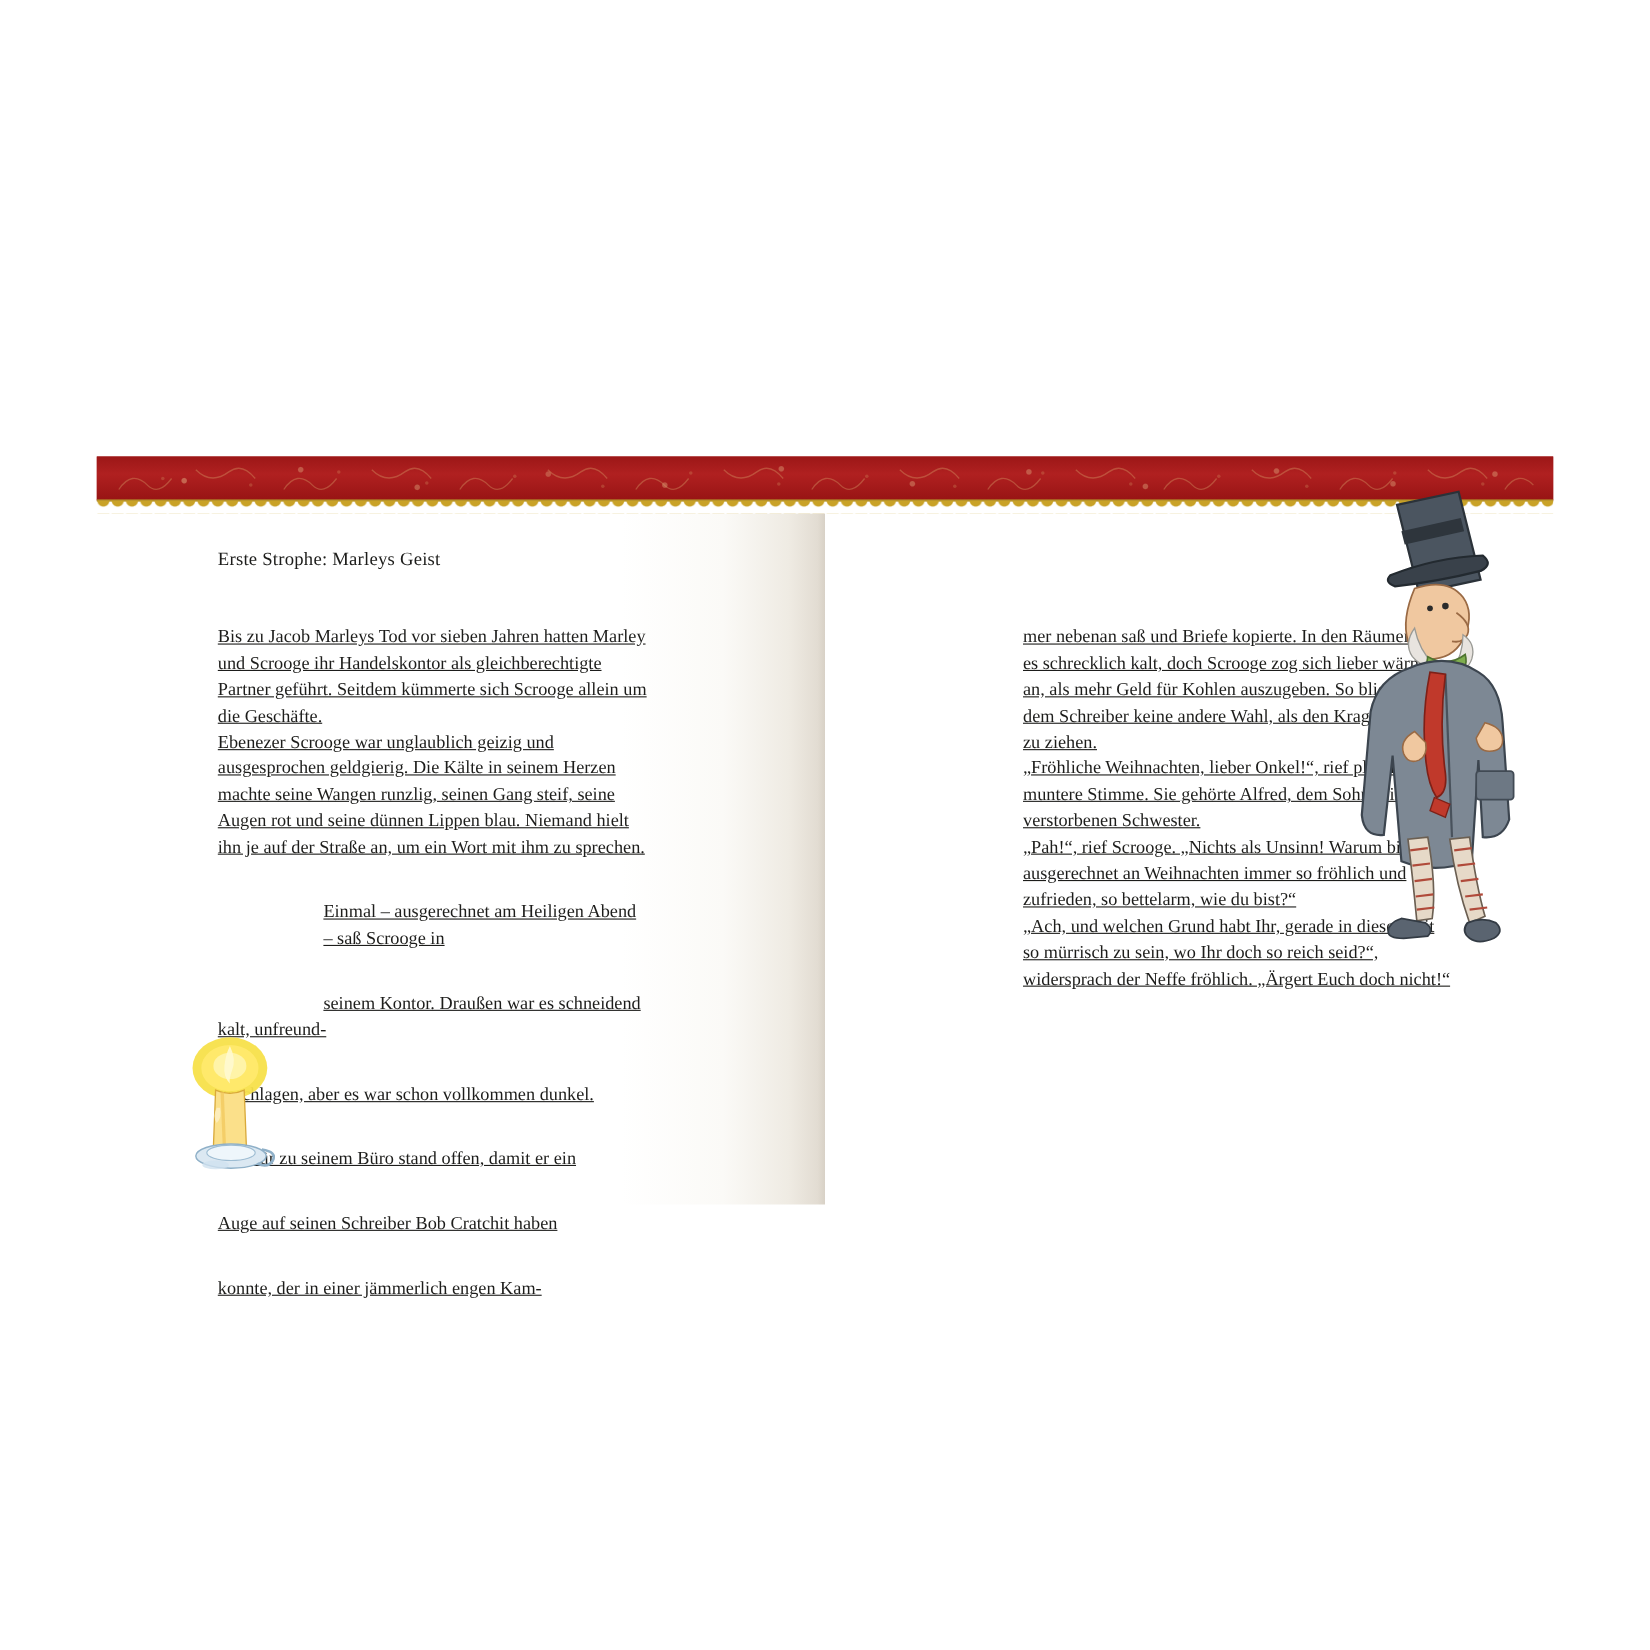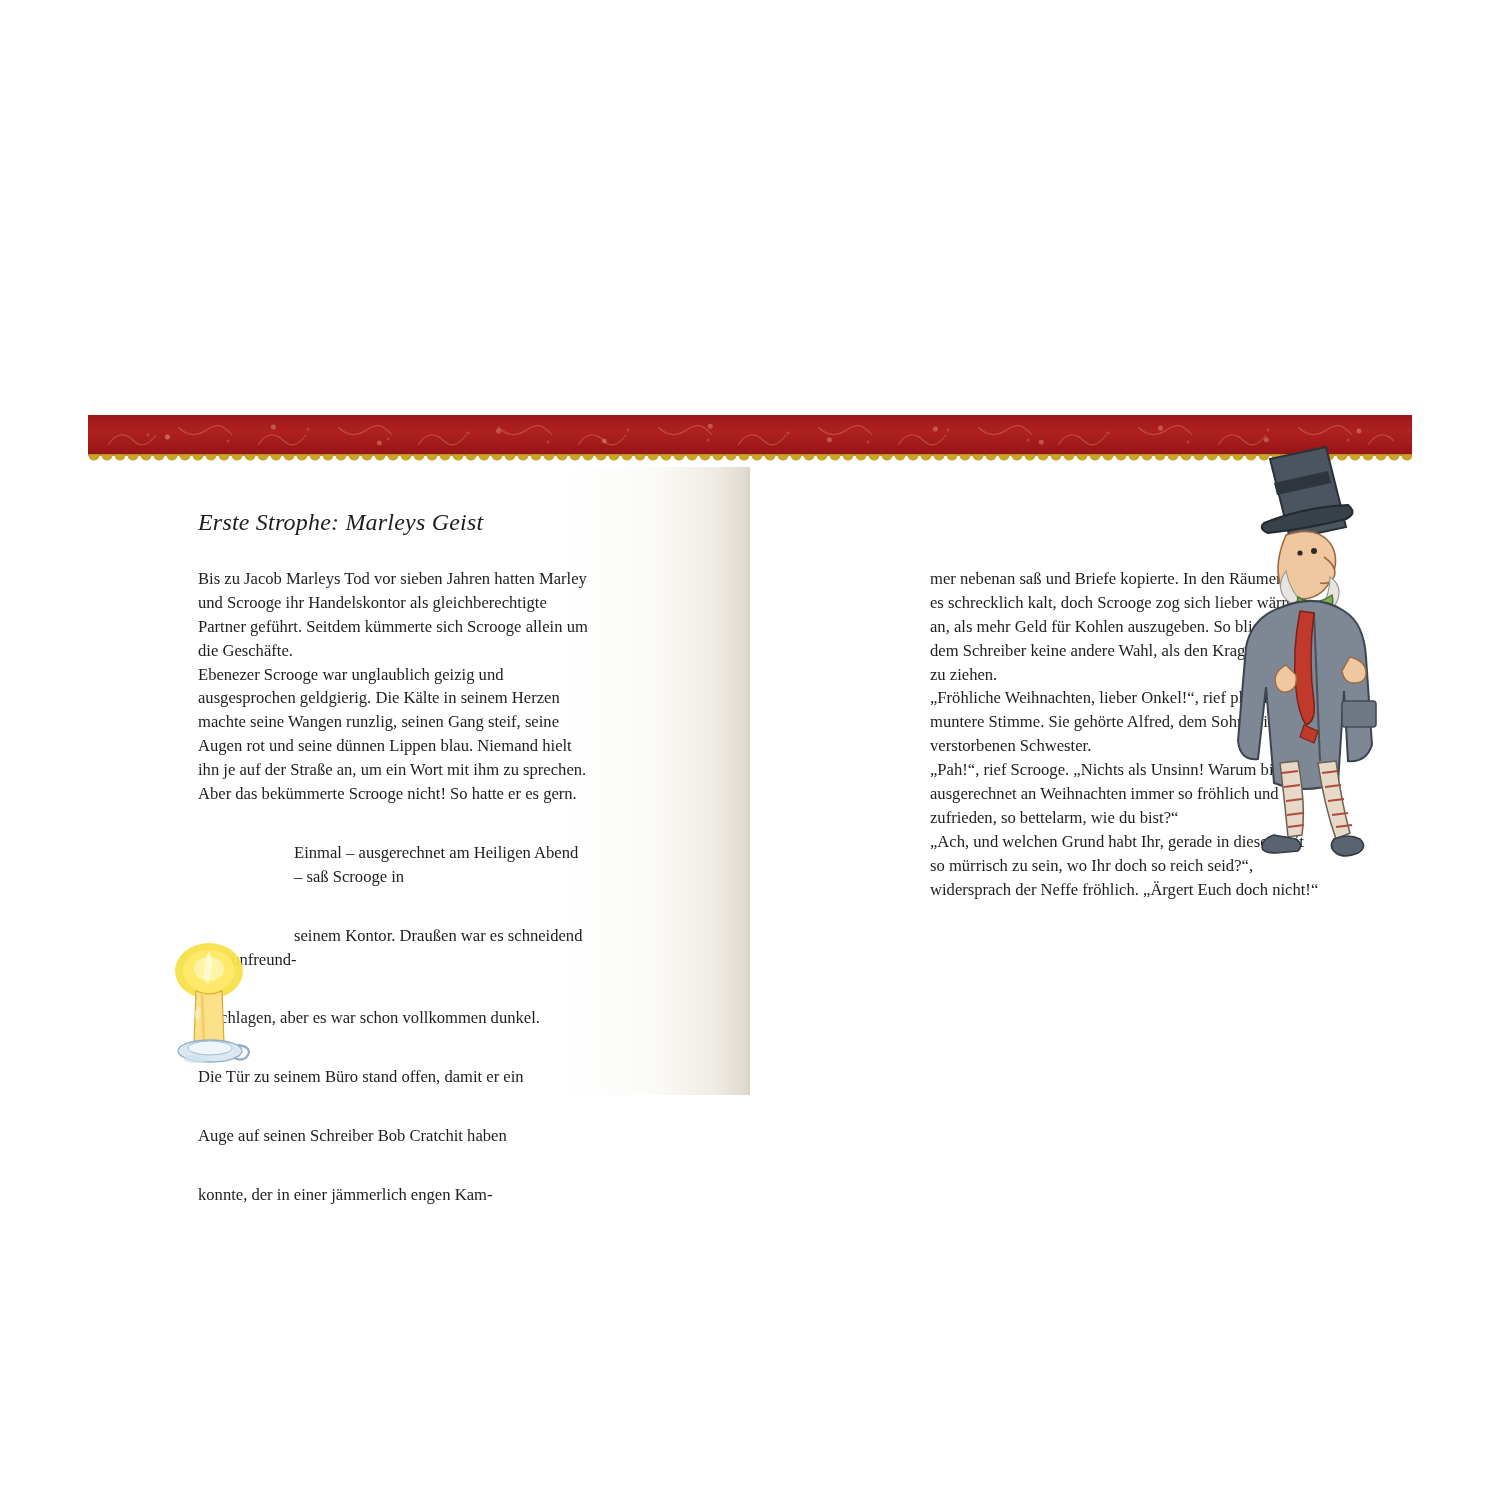--- a/index.html
+++ b/index.html
@@ -110,29 +110,28 @@
   }
   #right-col {
     left: 180px;
     top: 100px;
     width: 392px;
   }
 
   #chapter-title {
     position: absolute;
     left: 110px;
-    top: 42px;
-    font-size: 24px;
+    top: 32px;
+    font-size: 17px;
     color: #1d1d1b;
     letter-spacing: .2px;
     white-space: nowrap;
-    font-style: italic;
-  }
-
-  .para { margin: 0; }
+  }
+
+  .para { margin: 0; text-decoration: underline; }
 
   
   #candle-float {
     float: left;
     width: 96px;
     height: 118px;
     shape-outside: polygon(0 0, 100% 0, 100% 100%, 0 100%);
     margin: 0;
   }
   .wrap-line { display: block; margin-top: 35px; }
@@ -206,21 +205,20 @@
 
   <div id="pages">
 
     <div id="page-left">
 
       <div id="chapter-title">Erste Strophe: Marleys Geist</div>
 
       <div id="left-col" class="col">
         <p class="para">Bis zu Jacob Marleys Tod vor sieben Jahren hatten Marley und Scrooge ihr Handelskontor als gleichberechtigte Partner geführt. Seitdem kümmerte sich Scrooge allein um die Geschäfte.</p>
         <p class="para">Ebenezer Scrooge war unglaublich geizig und ausgesprochen geldgierig. Die Kälte in seinem Herzen machte seine Wangen runzlig, seinen Gang steif, seine Augen rot und seine dünnen Lippen blau. Niemand hielt ihn je auf der Straße an, um ein Wort mit ihm zu sprechen.</p>
-        <p class="para">Aber das bekümmerte Scrooge nicht! So hatte er es gern.</p>
         <div id="candle-float"></div>
         <p class="para">
           <span class="wrap-line">Einmal – ausgerechnet am Heiligen Abend – saß Scrooge in</span>
           <span class="wrap-line">seinem Kontor. Draußen war es schneidend kalt, unfreund-</span>
           <span class="wrap-line">geschlagen, aber es war schon vollkommen dunkel.</span>
           <span class="wrap-line">Die Tür zu seinem Büro stand offen, damit er ein</span>
           <span class="wrap-line">Auge auf seinen Schreiber Bob Cratchit haben</span>
           <span class="wrap-line">konnte, der in einer jämmerlich engen Kam-</span>
         </p>
       </div>

